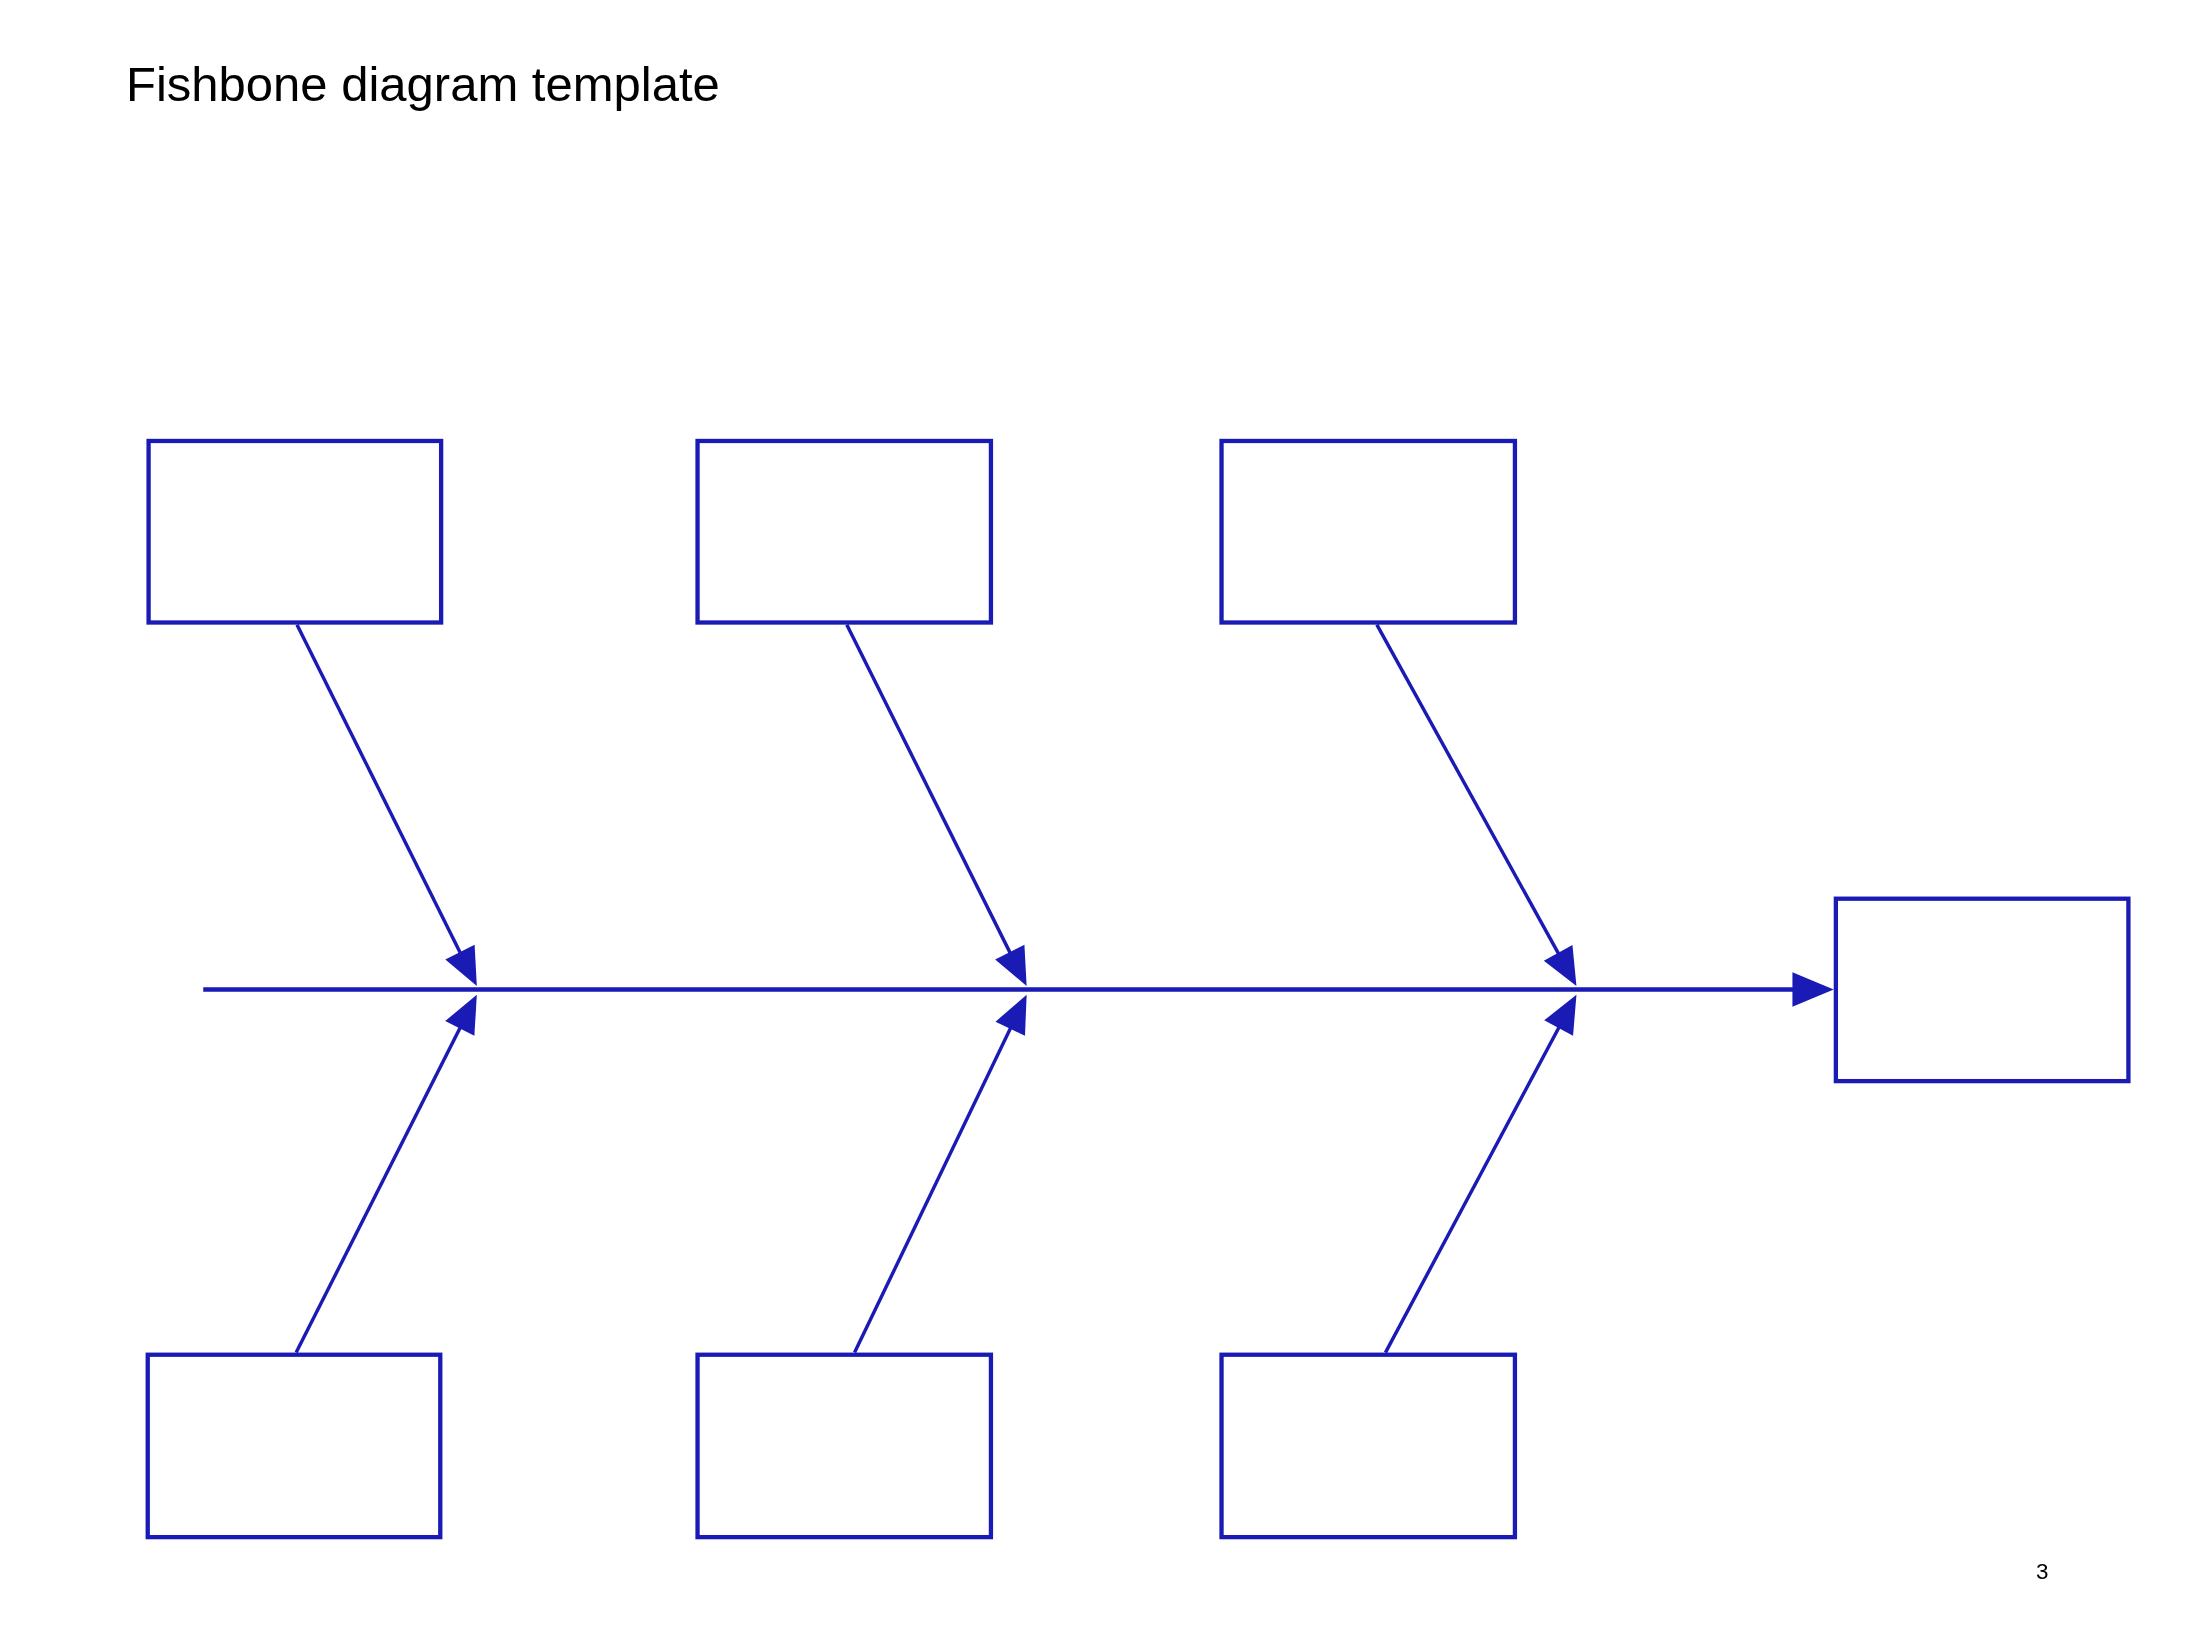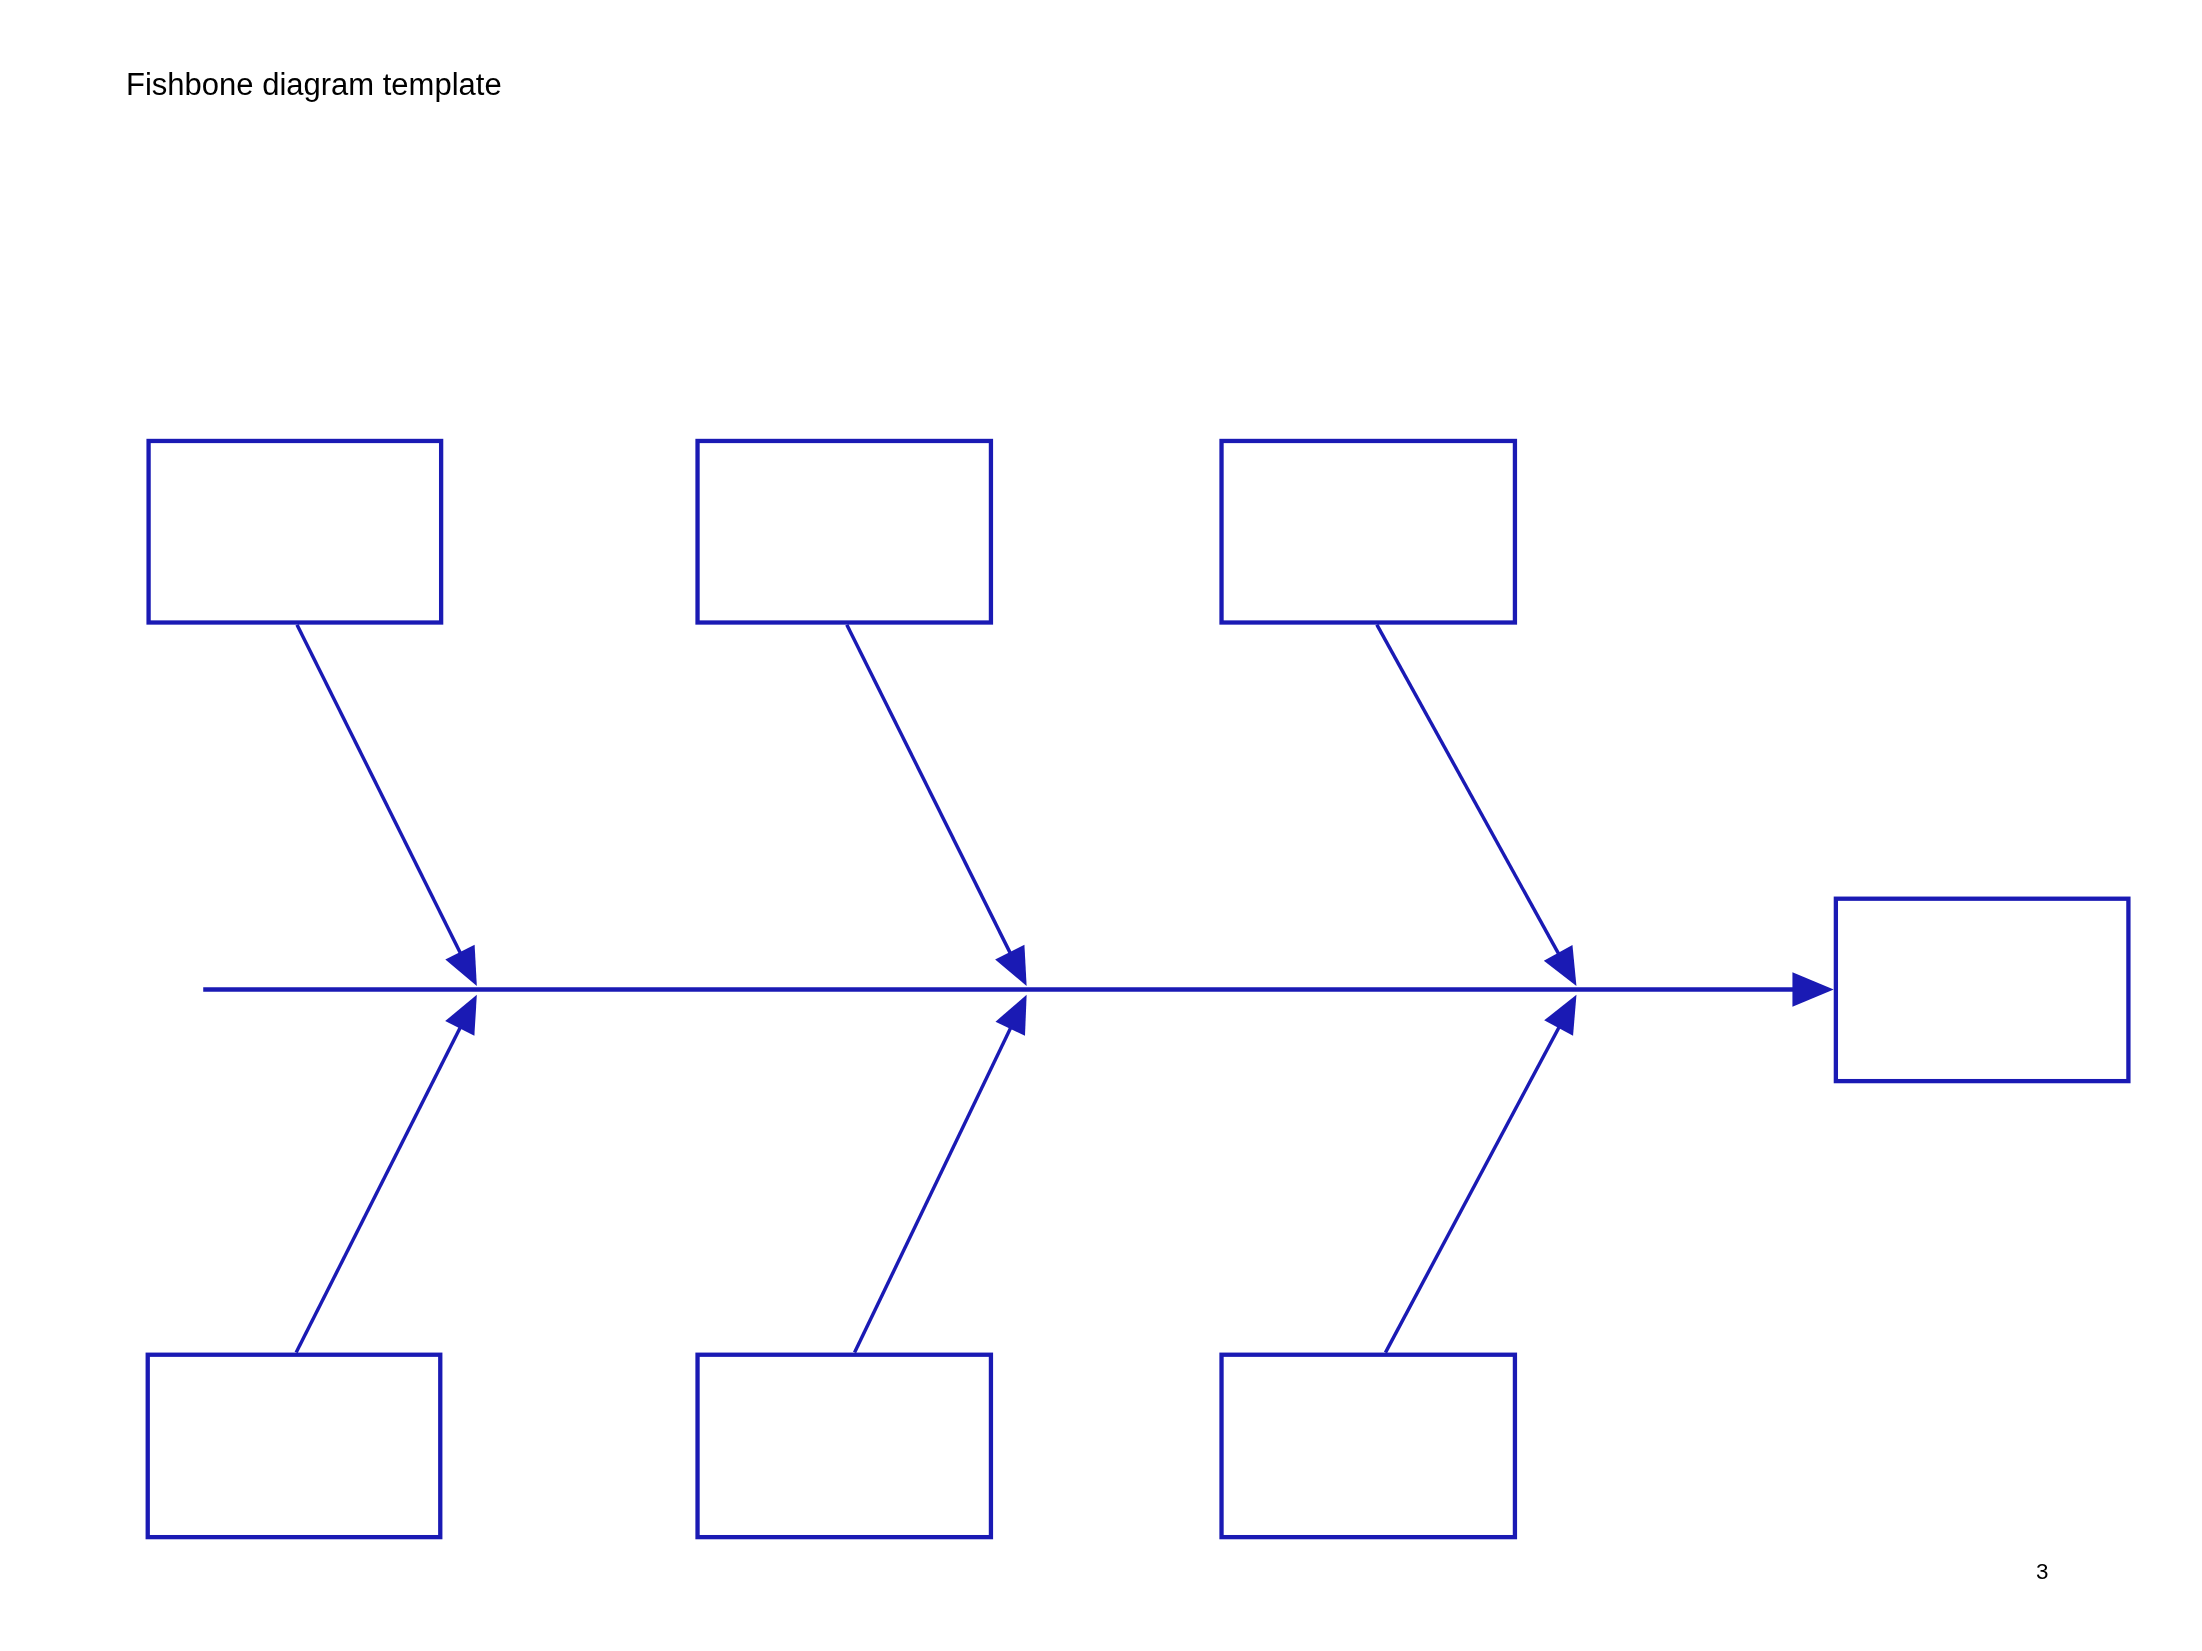--- a/index.html
+++ b/index.html
@@ -24,21 +24,21 @@
     height: 1652px;
     background: #ffffff;
   }
 
   
   #slide-title {
     position: absolute;
     left: 126px;
     top: 57px;
     width: 1377px;
-    font-size: 31px;
+    font-size: 49px;
     line-height: 55px;
     color: #000000;
     font-family: "Liberation Sans", sans-serif;
     font-weight: normal;
     letter-spacing: 0px;
     white-space: nowrap;
   }
 
   
   #page-number {

